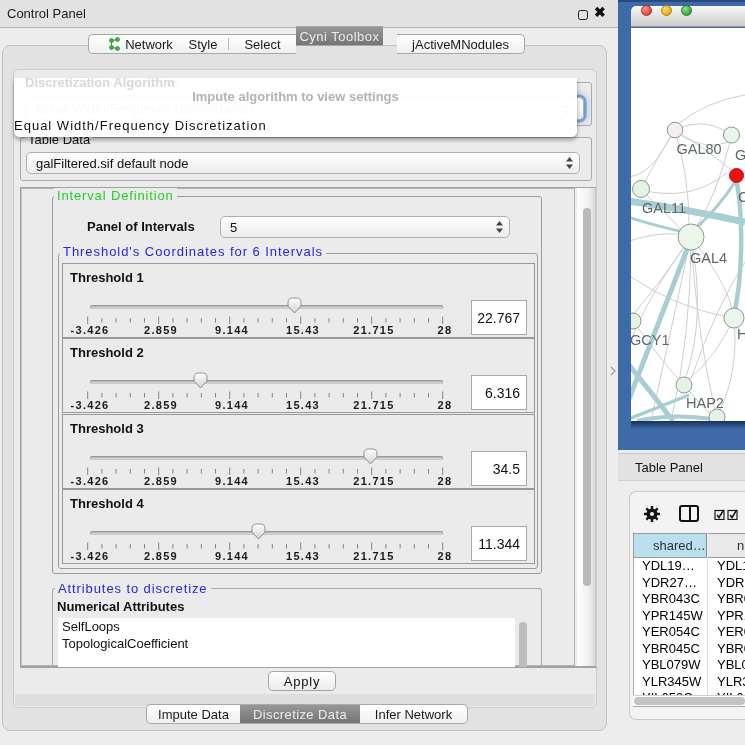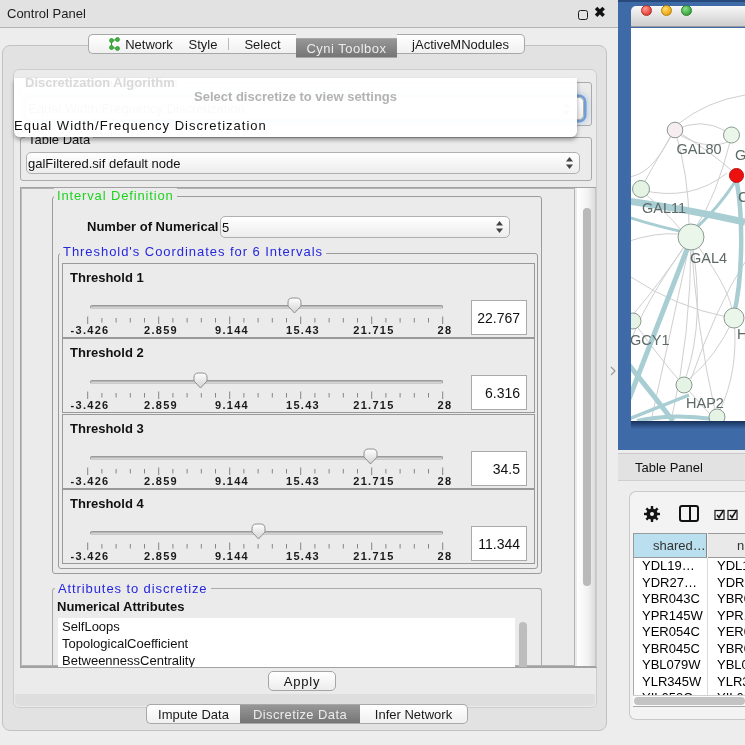--- a/index.html
+++ b/index.html
@@ -23,21 +23,21 @@
 font-size:13px;color:#1a1a1a}
 .seg.dark{background:linear-gradient(#979797,#757575);color:#ececec}
 .seg.lft{border-left:1px solid #a8a8a8;border-radius:5px 0 0 5px}
 .seg.rgt{border-right:1px solid #a8a8a8;border-radius:0 5px 5px 0}
 .seg .sep{position:absolute;right:0;top:3px;bottom:3px;width:1px;background:#b9b9b9}
 
 .group{position:absolute;border:1px solid #aaa;border-radius:3px}
 .gtitle{position:absolute;top:-8px;background:#ebebeb;padding:0 3px;font-size:13px}
 
 .combo{position:absolute;background:linear-gradient(#ffffff,#ededed);border:1px solid #b0b0b0;
-border-radius:5px;font-size:13px;color:#111;display:flex;align-items:center;padding-left:1px}
+border-radius:5px;font-size:13px;color:#111;display:flex;align-items:center;padding-left:9px}
 .combo .updn{position:absolute;right:5px;top:50%;transform:translateY(-50%)}
 
 #scrollpane{position:absolute;left:20px;top:187px;width:576px;height:480px;border:1px solid #a2a2a2;
 background:#ebebeb}
 #vsb{position:absolute;left:577px;top:188px;width:19px;height:478px;background:linear-gradient(90deg,#ffffff,#f2f2f2 60%,#dcdcdc);border-right:1px solid #c6c6c6}
 #vsb .th{position:absolute;left:6px;top:20px;width:8px;height:378px;background:#b9b9b9;border-radius:4px}
 
 .tbox{position:absolute;left:62px;width:473px;height:75px;border:1px solid #999;background:#ebebeb}
 .tname{position:absolute;left:7px;top:6px;font-weight:bold;font-size:13px}
 .track{position:absolute;left:27px;top:41px;width:353px;height:4px;background:linear-gradient(#a9a9a9,#e0e0e0);border-radius:2.5px;border:1px solid #9a9a9a;border-bottom-color:#cacaca}
@@ -99,21 +99,21 @@
         <line x1="3.5" y1="10.5" x2="9.5" y2="11.5"></line>
    <circle cx="3.5" cy="3.5" r="1.9"></circle>
         <circle cx="9.5" cy="2.5" r="1.9"></circle>
         <circle cx="3.5" cy="10.5" r="1.9"></circle>
         <circle cx="9.5" cy="11.5" r="1.9"></circle>
   </g>
     </svg>
  Network<i class="sep"></i></div>
 <div class="seg" style="left:177px;top:34px;width:52px">Style<i class="sep"></i></div>
 <div class="seg" style="left:229px;top:34px;width:67px">Select</div>
-<div class="seg dark" style="left:296px;top:38px;width:101px;letter-spacing:0.5px">Cyni Toolbox</div>
+<div class="seg dark" style="left:296px;top:26px;width:87px;letter-spacing:0.5px">Cyni Toolbox</div>
 <div class="seg rgt" style="left:397px;top:34px;width:128px">jActiveMNodules</div>
 
 <div id="panelB"></div>
 
 <div class="group" style="left:20px;top:82px;width:572px;height:44px"></div>
 <div class="gtitle" style="left:25px;top:75px;background:#ebebeb;font-weight:bold">Discretization Algorithm</div>
 <div class="combo" style="left:26px;top:97px;width:558px;height:23px;box-shadow:0 0 0 2.5px rgba(100,148,208,0.85),0 0 6px 4px rgba(120,165,215,0.45)">Equal Width/Frequency Discretization
  <svg class="updn" style="right:12px" width="9" height="14" viewBox="0 0 9 14">
       <path d="M4.5,1 L8,5.5 L1,5.5 Z" fill="#444"></path>
       <path d="M4.5,13 L1,8.5 L8,8.5 Z" fill="#444"></path>
@@ -130,21 +130,21 @@
 </div>
 
 <div id="scrollpane"></div>
 <div class="abs" style="left:21px;top:188px;width:554px;height:478px;border:1px solid #b3b3b3;border-left-color:#c0c0c0"></div>
 <div id="vsb">
     <div class="th"></div>
   </div>
 
 <div class="group" style="left:52px;top:196px;width:490px;height:378px;border-color:#9b9b9b"></div>
 <div class="gtitle" style="left:54px;top:188px;color:#1ed31e;letter-spacing:0.85px">Interval Definition</div>
-<div class="abs" style="left:87px;top:219px;font-weight:bold">Number of Numerical</div>
+<div class="abs" style="left:87px;top:219px;font-weight:bold">Panel of Intervals</div>
 <div class="combo" style="left:220px;top:216px;width:290px;height:22px">5
  <svg class="updn" width="9" height="14" viewBox="0 0 9 14">
       <path d="M4.5,1 L8,5.5 L1,5.5 Z" fill="#444"></path>
       <path d="M4.5,13 L1,8.5 L8,8.5 Z" fill="#444"></path>
     </svg>
 </div>
 
 <div class="group" style="left:58px;top:253px;width:480px;height:316px;border-color:#9b9b9b"></div>
 <div class="gtitle" style="left:60px;top:244px;color:#2727dd;letter-spacing:0.95px">Threshold's Coordinates for 6 Intervals</div>
 
@@ -348,21 +348,20 @@
     <div class="tklb" style="left:352px;width:60px">28</div>
   <div class="tfield">11.344</div>
 </div>
 
 <div class="group" style="left:52px;top:588px;width:490px;height:79px;border-bottom:none;border-radius:3px 3px 0 0"></div>
 <div class="gtitle" style="left:55px;top:581px;color:#2727dd;letter-spacing:0.9px">Attributes to discretize</div>
 <div class="abs" style="left:57px;top:599px;font-weight:bold">Numerical Attributes</div>
 <div id="list">
  <div>SelfLoops</div>
  <div>TopologicalCoefficient</div>
- <div>BetweennessCentrality</div>
 </div>
 <div class="abs" style="left:519px;top:622px;width:8px;height:45px;background:#bdbdbd;border-radius:4px 4px 0 0"></div>
 <div class="abs" style="left:20px;top:667px;width:577px;height:1px;background:#a2a2a2"></div>
 
 <div id="apply">Apply</div>
 <div class="seg lft" style="left:146px;top:704px;width:94px">Impute Data</div>
 <div class="seg dark" style="left:240px;top:704px;width:120px;letter-spacing:0.4px">Discretize Data</div>
 <div class="seg rgt" style="left:360px;top:704px;width:108px">Infer Network</div>
 
 <svg width="6" height="10" viewBox="0 0 6 10" style="position:absolute;left:610px;top:366px">
@@ -508,15 +507,15 @@
 
 </div>
 <div class="colsep"></div>
 <div id="hsb">
     <div class="th"></div>
   </div>
 <div id="tbot"></div>
 
 <div id="popup">
  <div class="ghost">Discretization Algorithm</div>
- <div class="hint">Select discretize to view settings</div>
+ <div class="hint">Impute algorithm to view settings</div>
  <div class="it2">Equal Width/Frequency Discretization</div>
 </div>
 
 </body></html>

